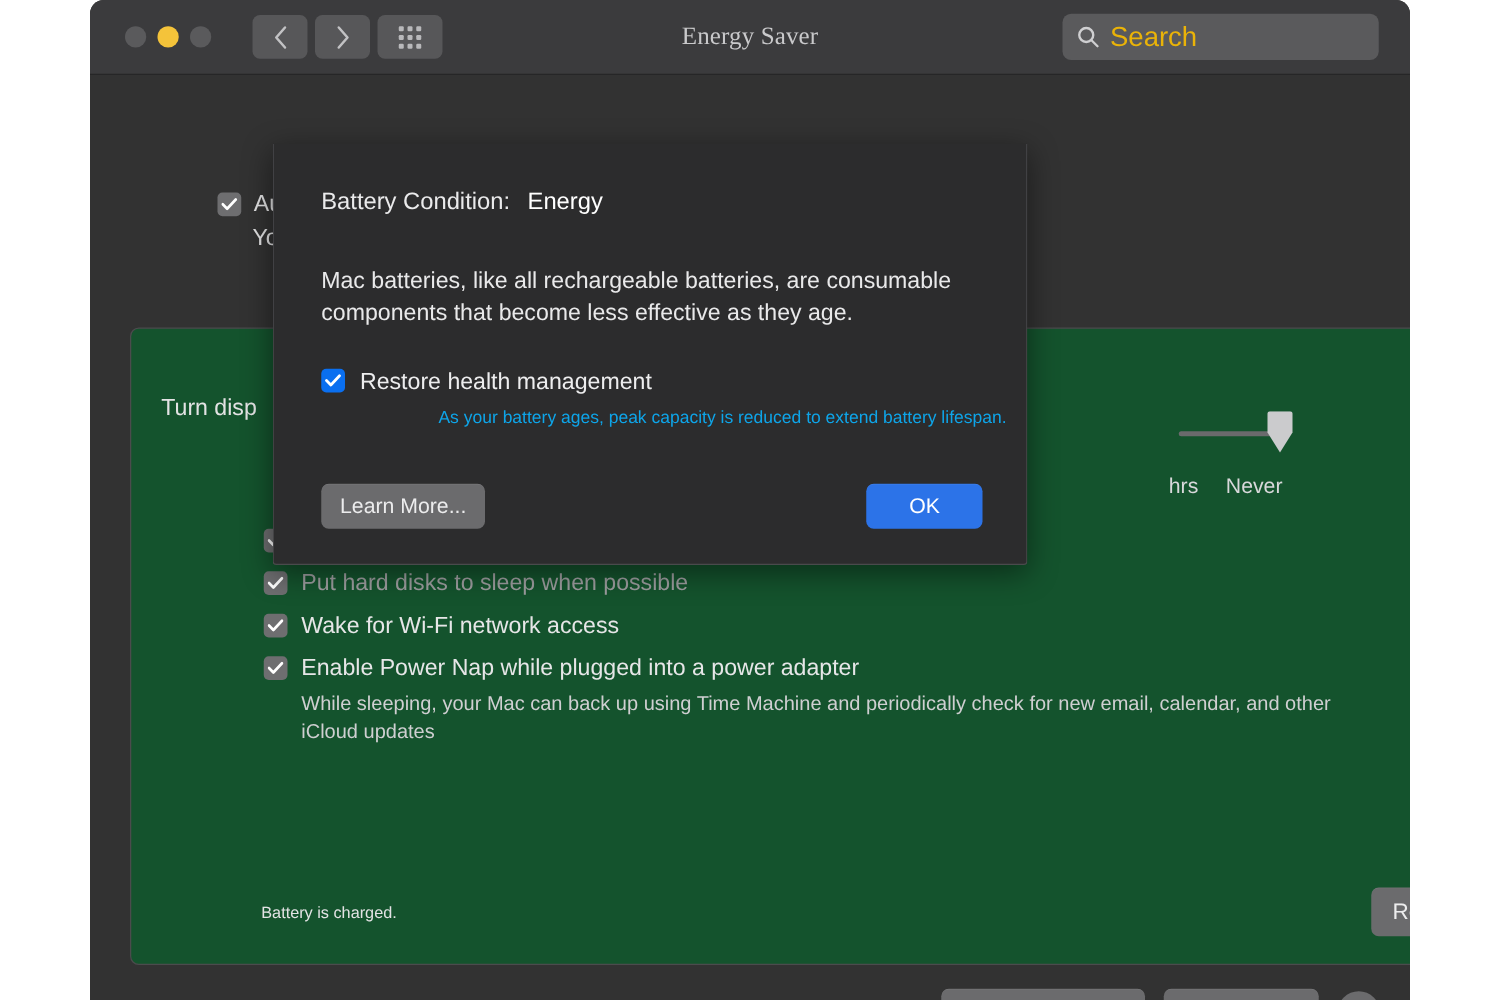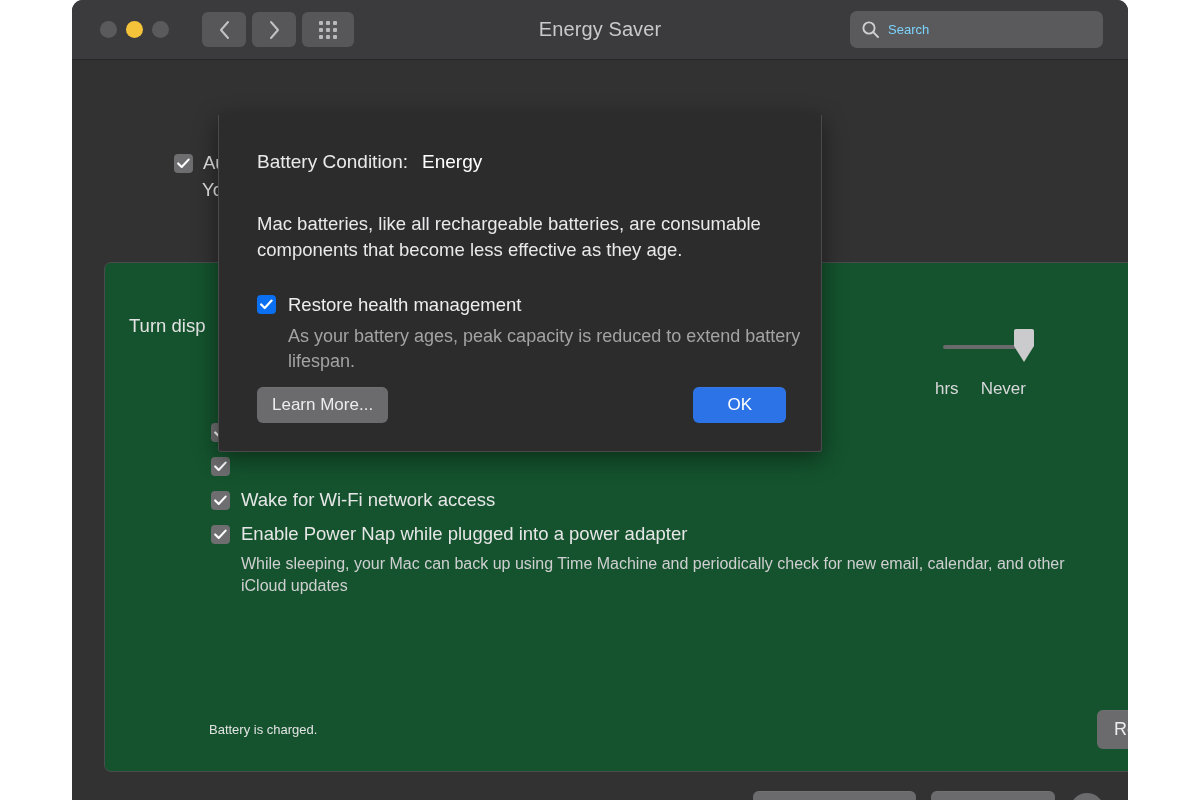--- a/index.html
+++ b/index.html
@@ -59,33 +59,33 @@
     background: #575759;
     border-radius: 6px;
     display: flex; align-items: center; justify-content: center;
   }
   .griddots { display: grid; grid-template-columns: repeat(3, 4px); gap: 3px; }
   .griddots i { width: 4px; height: 4px; background: #b9b9bb; border-radius: 1px; display:block; }
 
   .win-title {
     position: absolute; left: 0; right: 0; top: 18px;
     text-align: center;
-    font-size: 20px; color: #c9c9cb; letter-spacing: .1px;
+    font-size: 20px; color: #c9c9cb; letter-spacing: .1px; font-family: Liberation Serif, serif;
   }
 
   .searchbox {
     position: absolute; right: 25px; top: 11px;
     width: 253px; height: 37px;
     background: #5a5a5c;
     border-radius: 7px;
     display: flex; align-items: center; gap: 8px;
     padding: 0 11px;
   }
   .searchbox .sicon { color: #cfcfd1; display:flex; }
-  .searchbox .placeholder { font-size: 13px; color: #7dd3fc; }
+  .searchbox .placeholder { font-size: 22px; color: #eab308; }
 
   
   .body { position: relative; height: 740px; background: #323232; }
 
   .toprow {
     position: absolute; left: 102px; top: 92px;
     display: flex; flex-direction: column; gap: 5px;
   }
   .toprow .line1 { display: flex; align-items: center; gap: 10px; }
   .toprow .txt { font-size: 18.5px; color: #e3e3e4; white-space: nowrap; }
@@ -220,21 +220,21 @@
     width: 600px;
     font-size: 18.5px; line-height: 1.42; color: #e9e9ea;
   }
 
   .bhm-row { margin-top: 30px; display: flex; align-items: center; gap: 12px; }
   .bhm-label { font-size: 18.5px; color: #ededee; }
 
   .bhm-desc {
     margin-top: 8px; margin-left: 31px;
     width: 580px;
-    font-size: 18px; line-height: 1.42; color: #a3a3a3;
+    font-size: 14px; line-height: 1.42; color: #0ea5e9; text-align: center;
   }
 
   .sheet-buttons {
     position: absolute; left: 38px; right: 35px; top: 272px;
     display: flex; align-items: center; justify-content: space-between;
   }
 </style>
 </head>
 <body>
 
@@ -331,20 +331,21 @@
             </span>
             <span class="lbl">Preve</span>
           </div>
 
           <div class="opt">
             <span class="cb-grey">
               <svg width="13" height="11" viewBox="0 0 13 11" aria-hidden="true">
                 <path d="M1.2 5.4 L4.7 9 L11.6 1.6" fill="none" stroke="#ffffff" stroke-width="2.1" stroke-linecap="round" stroke-linejoin="round"></path>
               </svg>
             </span>
+            <span class="lbl dim">Put hard disks to sleep when possible</span>
           </div>
 
           <div class="opt">
             <span class="cb-grey">
               <svg width="13" height="11" viewBox="0 0 13 11" aria-hidden="true">
                 <path d="M1.2 5.4 L4.7 9 L11.6 1.6" fill="none" stroke="#ffffff" stroke-width="2.1" stroke-linecap="round" stroke-linejoin="round"></path>
               </svg>
             </span>
             <span class="lbl">Wake for Wi-Fi network access</span>
           </div>

